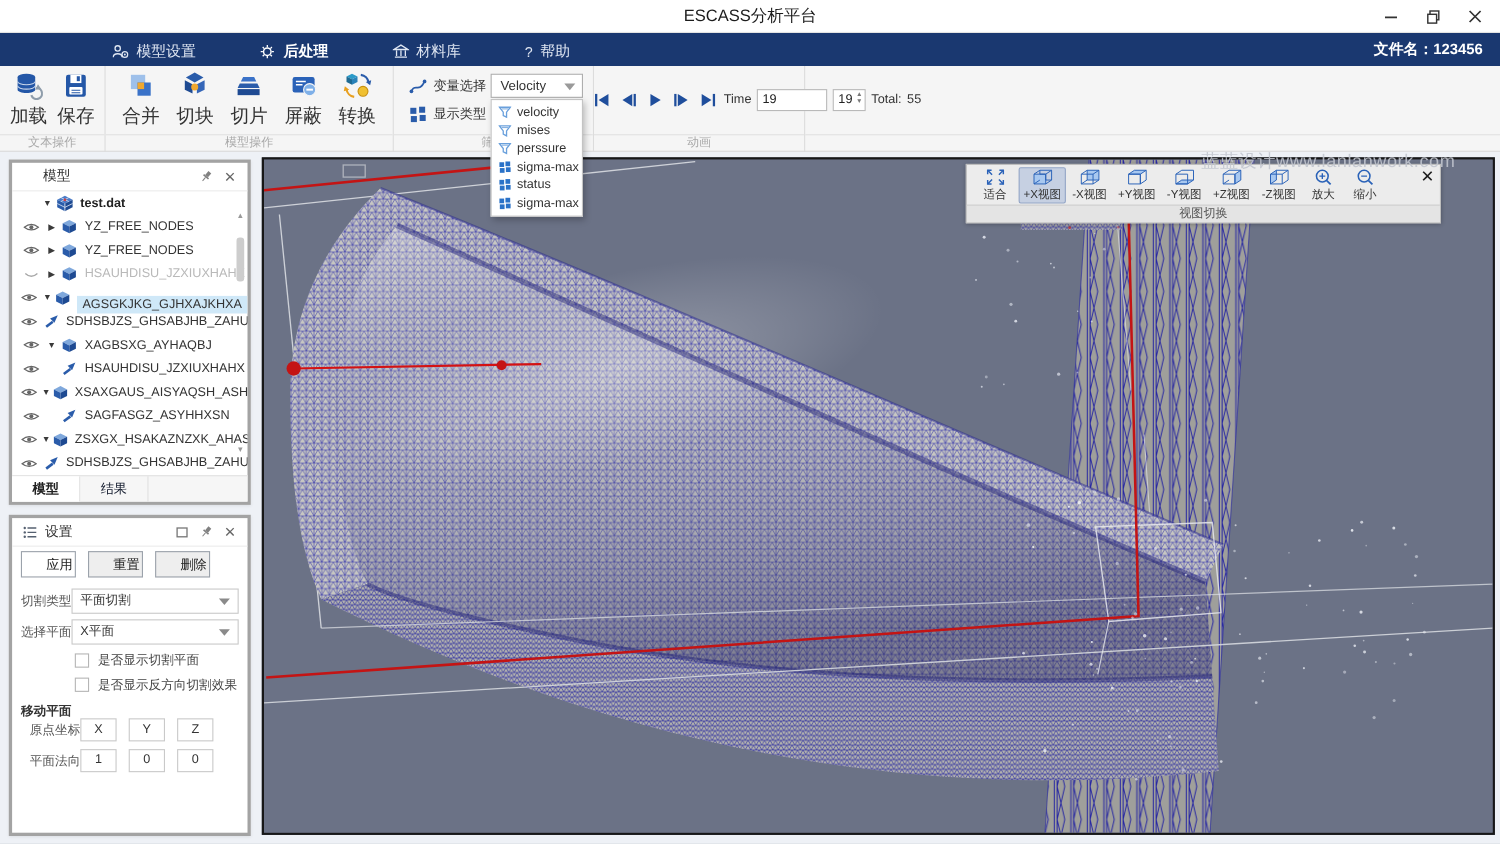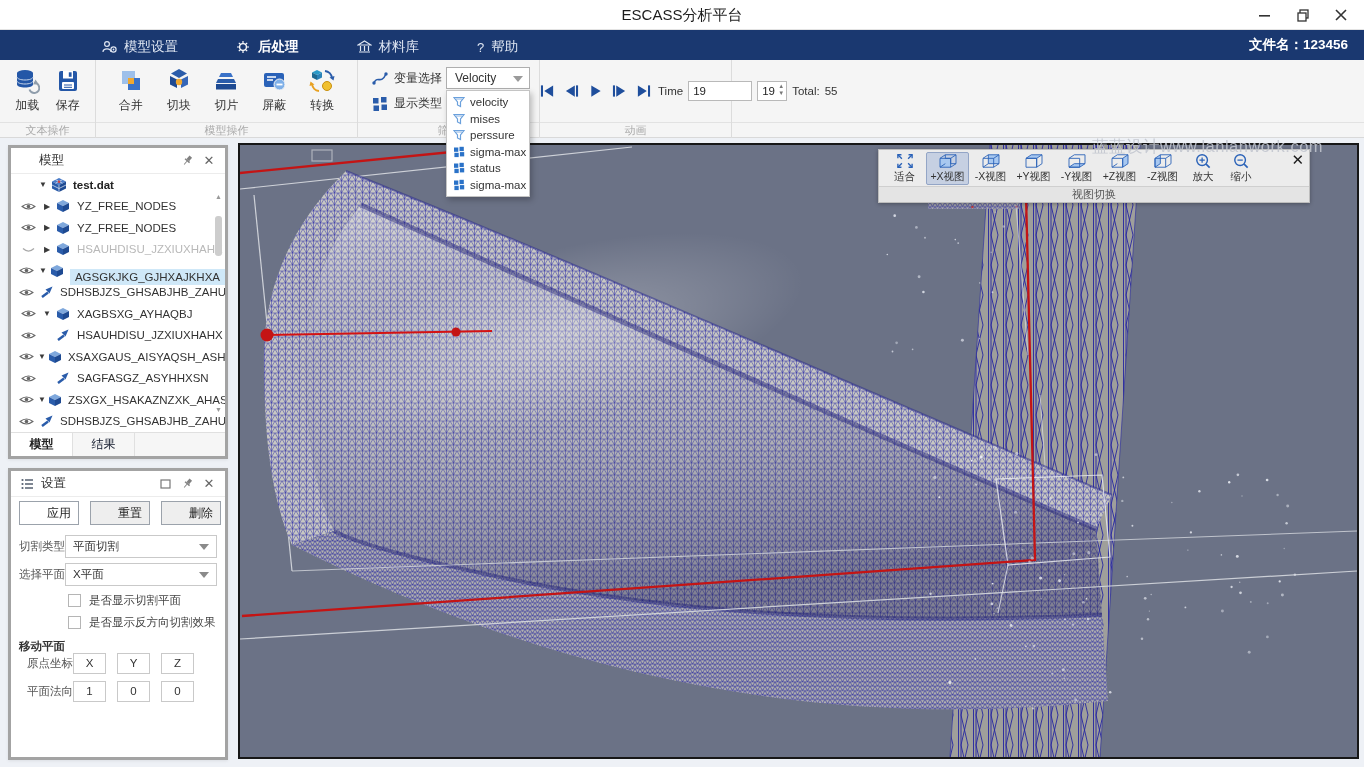--- a/index.html
+++ b/index.html
@@ -27,21 +27,21 @@
     color:#ffffff; font-size:13.5px; font-weight:bold; }
 
   
   #toolbar { position:absolute; left:0; top:60px; width:1364px; height:78px; background:#f5f5f5;
     border-bottom:1px solid #d9d9d9; display:flex; }
   .tgroup { height:78px; border-right:1px solid #dcdcdc; display:flex; flex-direction:column; }
   .tgroup .tools { flex:0 0 62px; display:flex; align-items:center; }
   .tgroup .glabel { flex:0 0 15px; border-top:1px solid #e2e2e2; text-align:center;
     font-size:11px; color:#a9a9a9; line-height:14px; }
   .tbtn { display:flex; flex-direction:column; align-items:center; gap:3px; cursor:default; }
-  .tbtn .tlab { font-size:12px; color:#333; }
+  .tbtn .tlab { font-size:17px; color:#333; }
   .smallrows { display:flex; flex-direction:column; gap:8px; padding-left:14px; }
   .srow { display:flex; align-items:center; gap:6px; font-size:12px; color:#333; }
   #grp-anim .tools { flex-direction:row; align-items:center; justify-content:flex-start; gap:7px; }
   .playrow { display:flex; align-items:center; gap:9px; }
   .timerow { display:flex; align-items:center; gap:5px; font-size:11.5px; color:#333; }
   #time-input { width:64px; height:20px; border:1px solid #b9b9b9; font-size:11.5px; padding:0 4px;
     font-family:inherit; color:#222; background:#fff; }
   .spinner { width:30px; height:20px; border:1px solid #b9b9b9; background:#fff; position:relative;
     font-size:11.5px; color:#222; line-height:18px; padding-left:4px; }
   .spinner .arrows { position:absolute; right:2px; top:1px; display:flex; flex-direction:column; gap:1px; }
@@ -82,21 +82,21 @@
   .sb-arrow { position:absolute; left:0; width:9px; height:9px; font-size:7px; color:#999; text-align:center; line-height:9px; }
   .sb-thumb { position:absolute; left:1px; top:12px; width:7px; height:40px; background:#cdcdcd; border-radius:3px; }
   #tabsbar { position:absolute; left:0; bottom:0; right:0; height:24px; background:#f6f6f6;
     border-top:1px solid #e0e0e0; display:flex; }
   .tab { width:62px; text-align:center; line-height:23px; font-size:12px; color:#0f172a;
     border-right:1px solid #e0e0e0; }
   .tab.active { background:#ffffff; color:#222; font-weight:bold; }
 
   #settings-panel { top:468px; height:292px; font-size:11.5px; }
   .btnrow { position:absolute; left:8px; top:30px; display:flex; gap:11px; }
-  .sbtn { width:60px; height:24px; border:1px solid #9ba2ab; background:#eeeeee; text-align:center;
+  .sbtn { width:50px; height:24px; border:1px solid #9ba2ab; background:#eeeeee; text-align:center;
     line-height:22px; font-size:12px; color:#222;padding-left:20px; }
   .sbtn.primary { background:#ffffff; }
   .frow { position:absolute; left:8px; display:flex; align-items:center; }
   .flabel { width:46px; color:#555; }
   .fselect { position:relative; width:152px; height:23px; border:1px solid #c9c9c9; background:#fff;
     line-height:21px; padding-left:7px; color:#333; }
   .fselect .caret { position:absolute; right:7px; top:8px; width:0; height:0;
     border-left:5px solid transparent; border-right:5px solid transparent; border-top:6px solid #8a8a8a; }
   .chkrow { position:absolute; left:57px; display:flex; align-items:center; gap:8px; color:#444; }
   .chkbox { width:13px; height:13px; border:1px solid #b5b5b5; background:#fff; }

